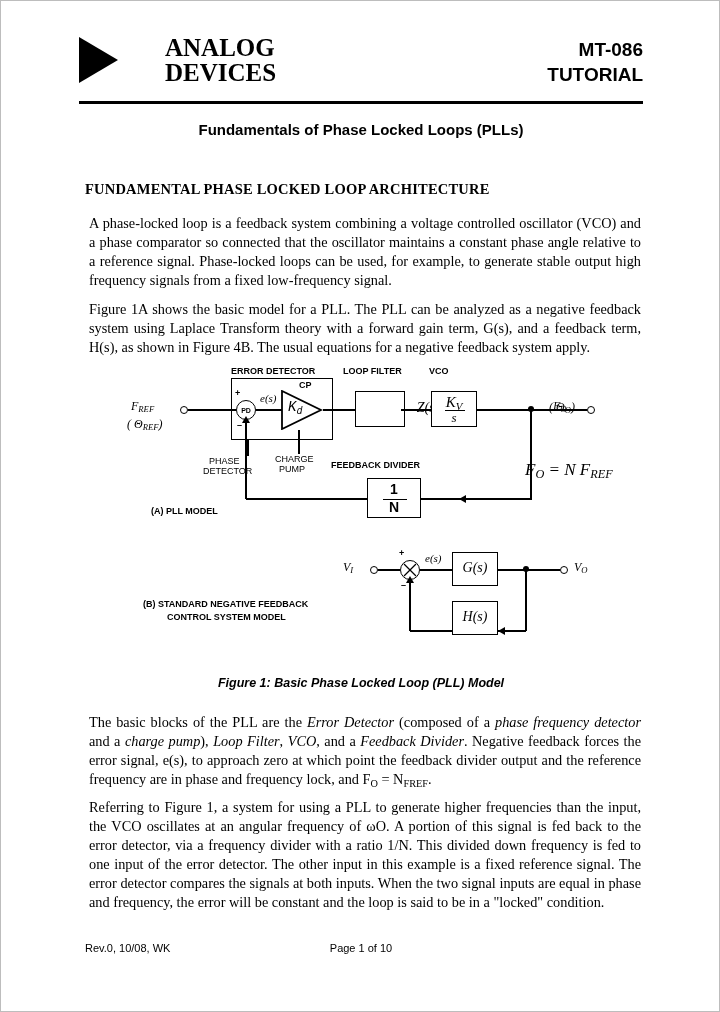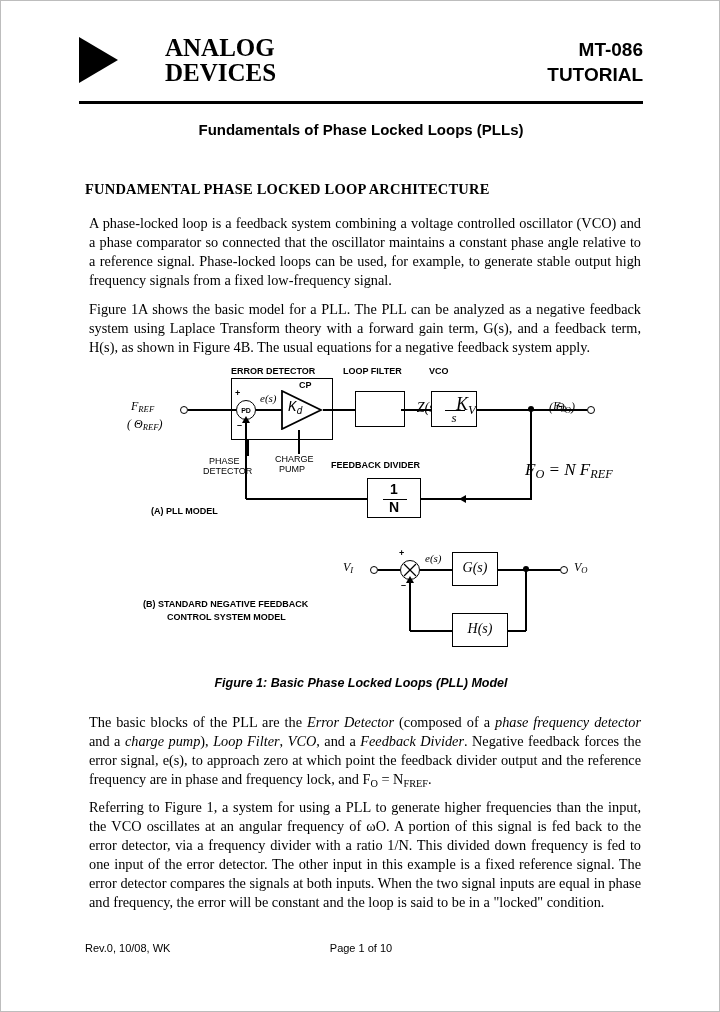--- a/index.html
+++ b/index.html
@@ -303,21 +303,21 @@
     </div>
 
     <div class="hline" style="left:238px; top:43px; width:32px;"></div>
 
     <div class="box" style="left:270px; top:25px; width:46px; height:36px;padding-left:48px;">
       <div class="boxlabel" style="top:8px;">Z(s)</div>
     </div>
     <div class="hline" style="left:316px; top:43px; width:30px;"></div>
 
     <div class="box" style="left:346px; top:25px; width:46px; height:36px;">
-      <div class="boxlabel" style="top:2px; font-size:18px;text-align:right;">
+      <div class="boxlabel" style="top:2px; font-size:15px;">
         <span>K</span><span class="sub">V</span>
       </div>
       <div style="position:absolute; left:13px; top:18px; width:20px; height:1.4px; background:#000;"></div>
       <div class="boxlabel" style="top:18px; font-size:13px;">s</div>
     </div>
 
     <div class="hline" style="left:392px; top:43px; width:110px;"></div>
     <div class="dot" style="left:443px; top:40px;"></div>
     <div class="circ-open" style="left:502px; top:40px;"></div>
 
@@ -380,32 +380,32 @@
     <div class="hline" style="left:413px; top:203px; width:62px;"></div>
     <div class="dot" style="left:438px; top:200px;"></div>
     <div class="circ-open" style="left:475px; top:200px;"></div>
     <div class="ital" style="left:489px; top:194px;">
       <span>V</span><span class="sub">O</span>
     </div>
 
     <div class="vline" style="left:440px; top:203px; height:62px;"></div>
     <div class="hline" style="left:413px; top:264px; width:28px;"></div>
     <div class="arrowhead-l" style="left:413px; top:261px;"></div>
-    <div class="box" style="left:367px; top:247px; width:56px; height:34px;">
+    <div class="box" style="left:367px; top:235px; width:46px; height:34px;">
       <div class="boxlabel" style="top:7px;">H(s)</div>
     </div>
     <div class="hline" style="left:325px; top:264px; width:42px;"></div>
     <div class="vline" style="left:324px; top:214px; height:51px;"></div>
     <div class="arrowhead-u" style="left:321px; top:210px;"></div>
 
     <div class="fig-label" style="left:58px; top:233px;">(B) STANDARD NEGATIVE FEEDBACK</div>
     <div class="fig-label" style="left:82px; top:246px;">CONTROL SYSTEM MODEL</div>
   </div>
 
-  <div class="fig-caption">Figure 1: Basic Phase Locked Loops (PLL) Model</div>
+  <div class="fig-caption">Figure 1: Basic Phase Locked Loop (PLL) Model</div>
 
   <p class="body" id="para3"><span>The basic blocks of the PLL are the </span><em>Error Detector</em><span> (composed of a </span><em>phase frequency detector</em><span> and a </span><em>charge pump</em><span>), </span><em>Loop Filter</em><span>, </span><em>VCO</em><span>, and a </span><em>Feedback Divider</em><span>. Negative feedback forces the error signal, e(s), to approach zero at which point the feedback divider output and the reference frequency are in phase and frequency lock, and F</span><span class="sub">O</span><span> = N</span><span class="sub">FREF</span><span>.</span></p>
 
   <p class="body" id="para4">Referring to Figure 1, a system for using a PLL to generate higher frequencies than the input, the VCO oscillates at an angular frequency of ωO. A portion of this signal is fed back to the error detector, via a frequency divider with a ratio 1/N. This divided down frequency is fed to one input of the error detector. The other input in this example is a fixed reference signal. The error detector compares the signals at both inputs. When the two signal inputs are equal in phase and frequency, the error will be constant and the loop is said to be in a "locked" condition.</p>
 
   <div class="footer">
     <div class="left">Rev.0, 10/08, WK</div>
     <div class="center">Page 1 of 10</div>
   </div>
 

